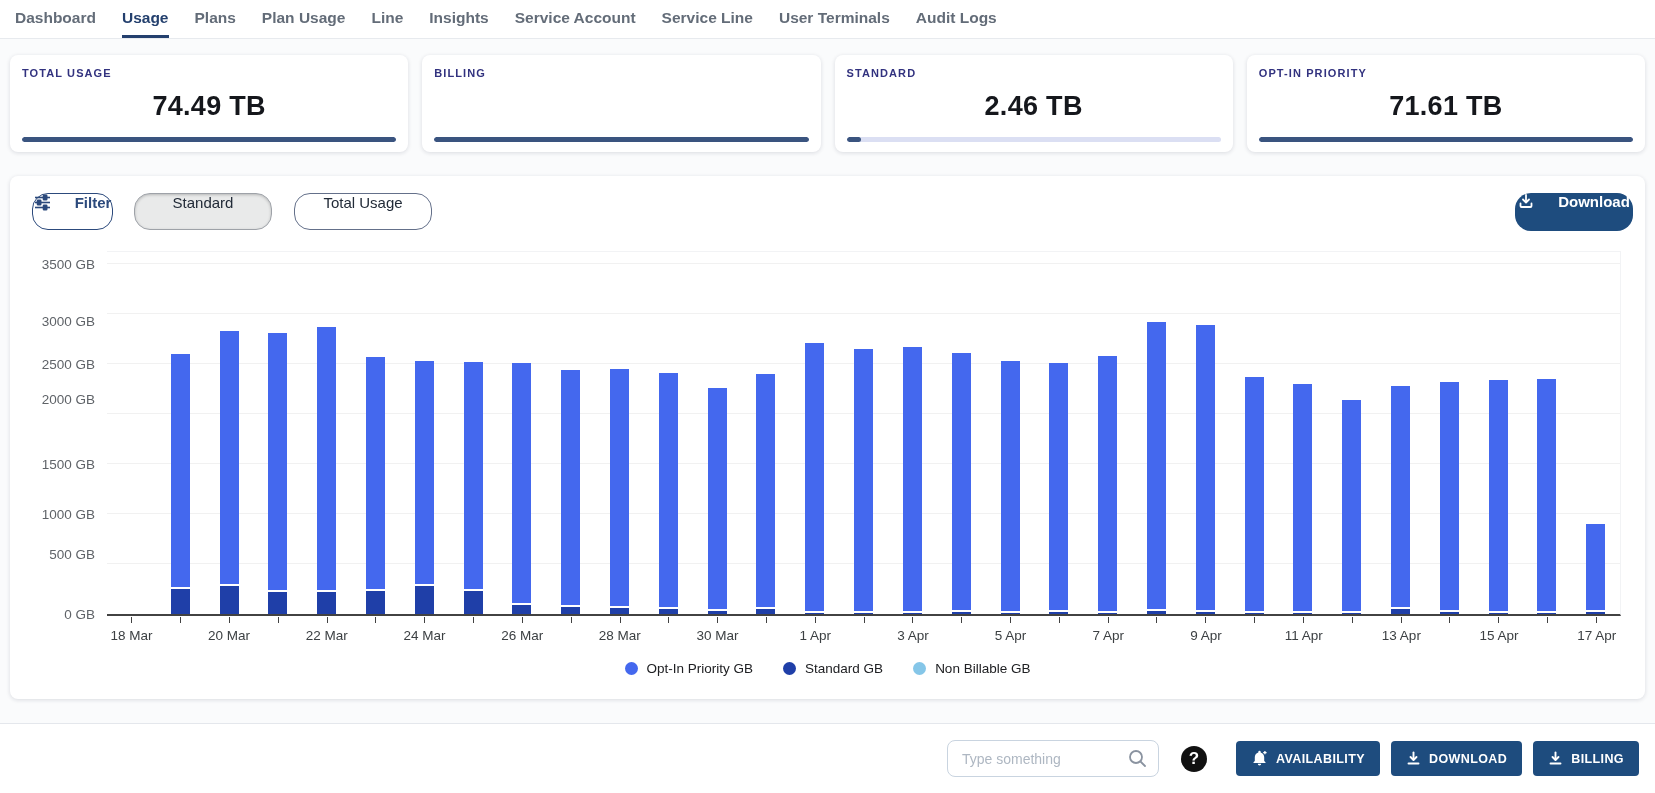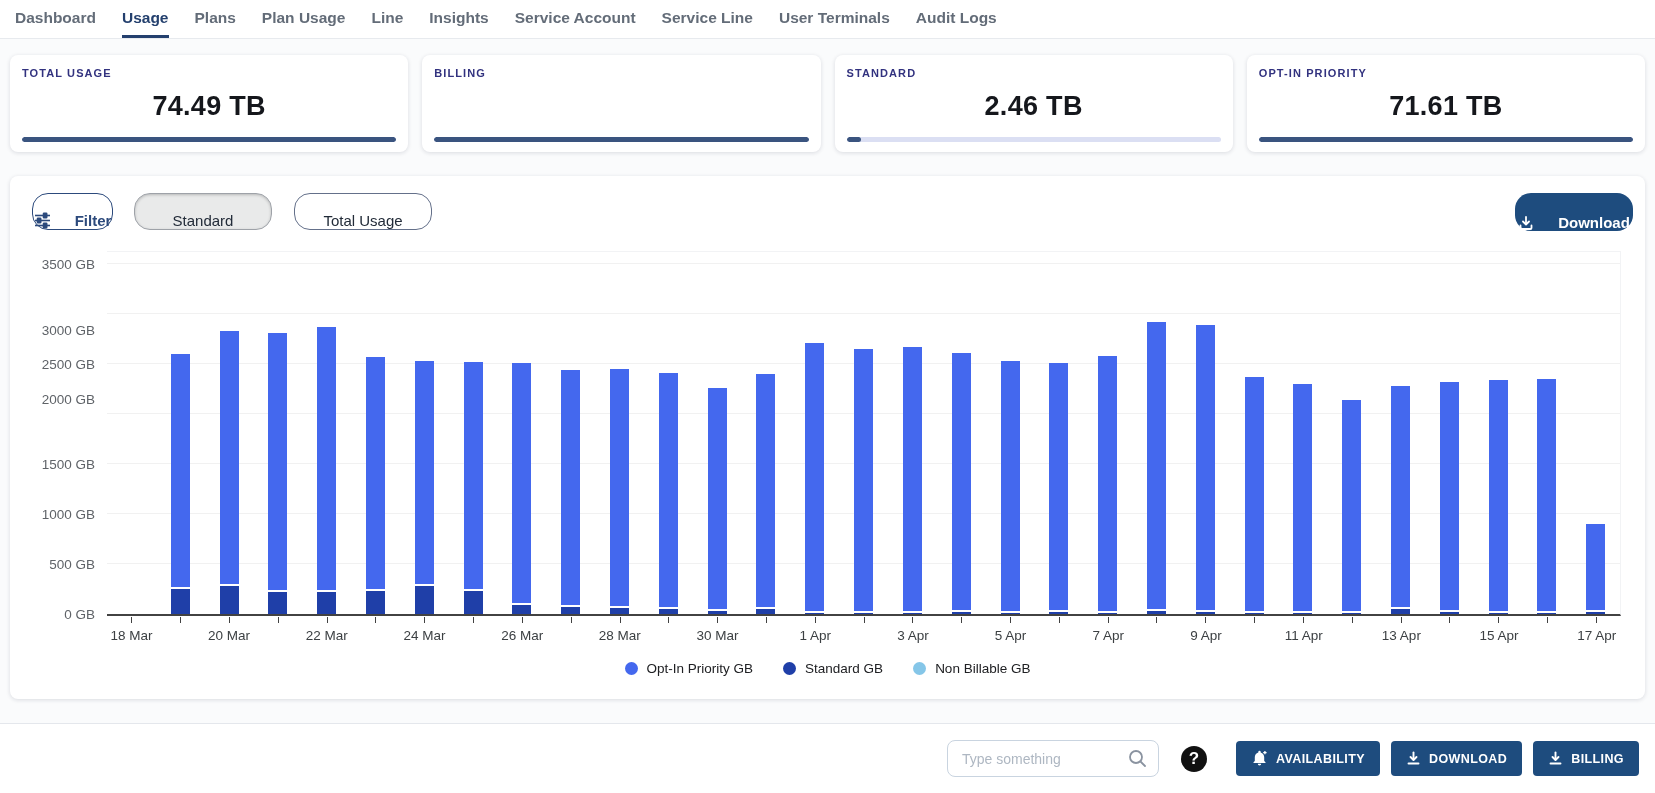--- a/index.html
+++ b/index.html
@@ -35,21 +35,21 @@
   .stat-label { font-size:11px; font-weight:700; letter-spacing:1.1px; color:#32327f; }
   .stat-value { text-align:center; font-size:27px; font-weight:700; color:#15171c; margin-top:12px; letter-spacing:.3px; }
   .stat-track { position:absolute; left:12px; right:12px; bottom:10px; height:5px; border-radius:3px; background:#dbdff3; overflow:hidden; }
   .stat-fill { height:100%; border-radius:3px; background:#3a547f; }
   
   .chart-card {
     background:#fff; border-radius:8px; margin:24px 10px 0 10px;
     box-shadow:0 1px 4px rgba(20,30,60,.14); padding:17px 12px 23px 12px;
   }
   .controls { display:flex; align-items:center; height:37px; }
-  .btn { display:flex; align-items:flex-end; justify-content:center; gap:24px; height:37px;
+  .btn { display:flex; align-items:flex-start; justify-content:center; gap:24px; height:37px;
          border-radius:16px; font-size:15px; cursor:pointer; background:#fff; }
   .filter-btn { width:81px; border:1px solid #2c4a7c; color:#2c4a7c; font-weight:700; margin-left:10px; }
   .toggle-btn { width:138px; border:1px solid #64708a; color:#222b38; }
   .toggle-btn.selected { background:#e9eaea; border:1px solid #9ea2a8; box-shadow:inset 0 1px 3px rgba(0,0,0,.22); margin-left:21px; }
   .toggle-btn.plain { margin-left:22px; }
   .download-btn {
     margin-left:auto; background:#1e4c7e; color:#fff; font-weight:700;
     border:none; width:118px; height:38px;
   }
   
@@ -182,26 +182,26 @@
   <div class="chart-wrap">
     <div class="plot" id="plot">
         <div class="gridline" style="bottom: 50px;"></div>
         <div class="gridline" style="bottom: 100px;"></div>
         <div class="gridline" style="bottom: 150px;"></div>
         <div class="gridline" style="bottom: 200px;"></div>
         <div class="gridline" style="bottom: 250px;"></div>
         <div class="gridline" style="bottom: 300px;"></div>
         <div class="gridline" style="bottom: 350px;"></div>
         <div class="y-label" style="bottom: -8px;">0 GB</div>
-        <div class="y-label" style="bottom: 42px;">500 GB</div>
+        <div class="y-label" style="bottom: 52px;">500 GB</div>
         <div class="y-label" style="bottom: 92px;">1000 GB</div>
         <div class="y-label" style="bottom: 142px;">1500 GB</div>
         <div class="y-label" style="bottom: 207px;">2000 GB</div>
         <div class="y-label" style="bottom: 242px;">2500 GB</div>
-        <div class="y-label" style="bottom: 276px;">3000 GB</div>
+        <div class="y-label" style="bottom: 285px;">3000 GB</div>
         <div class="y-label" style="bottom: 342px;">3500 GB</div>
         <div class="slots">
           <div class="slot">
             <div class="tick"></div>
           </div>
           <div class="slot">
             <div class="tick"></div>
             <div class="bar">
               <div class="seg-optin" style="height: 233px;"></div>
               <div class="seg-gap"></div>

